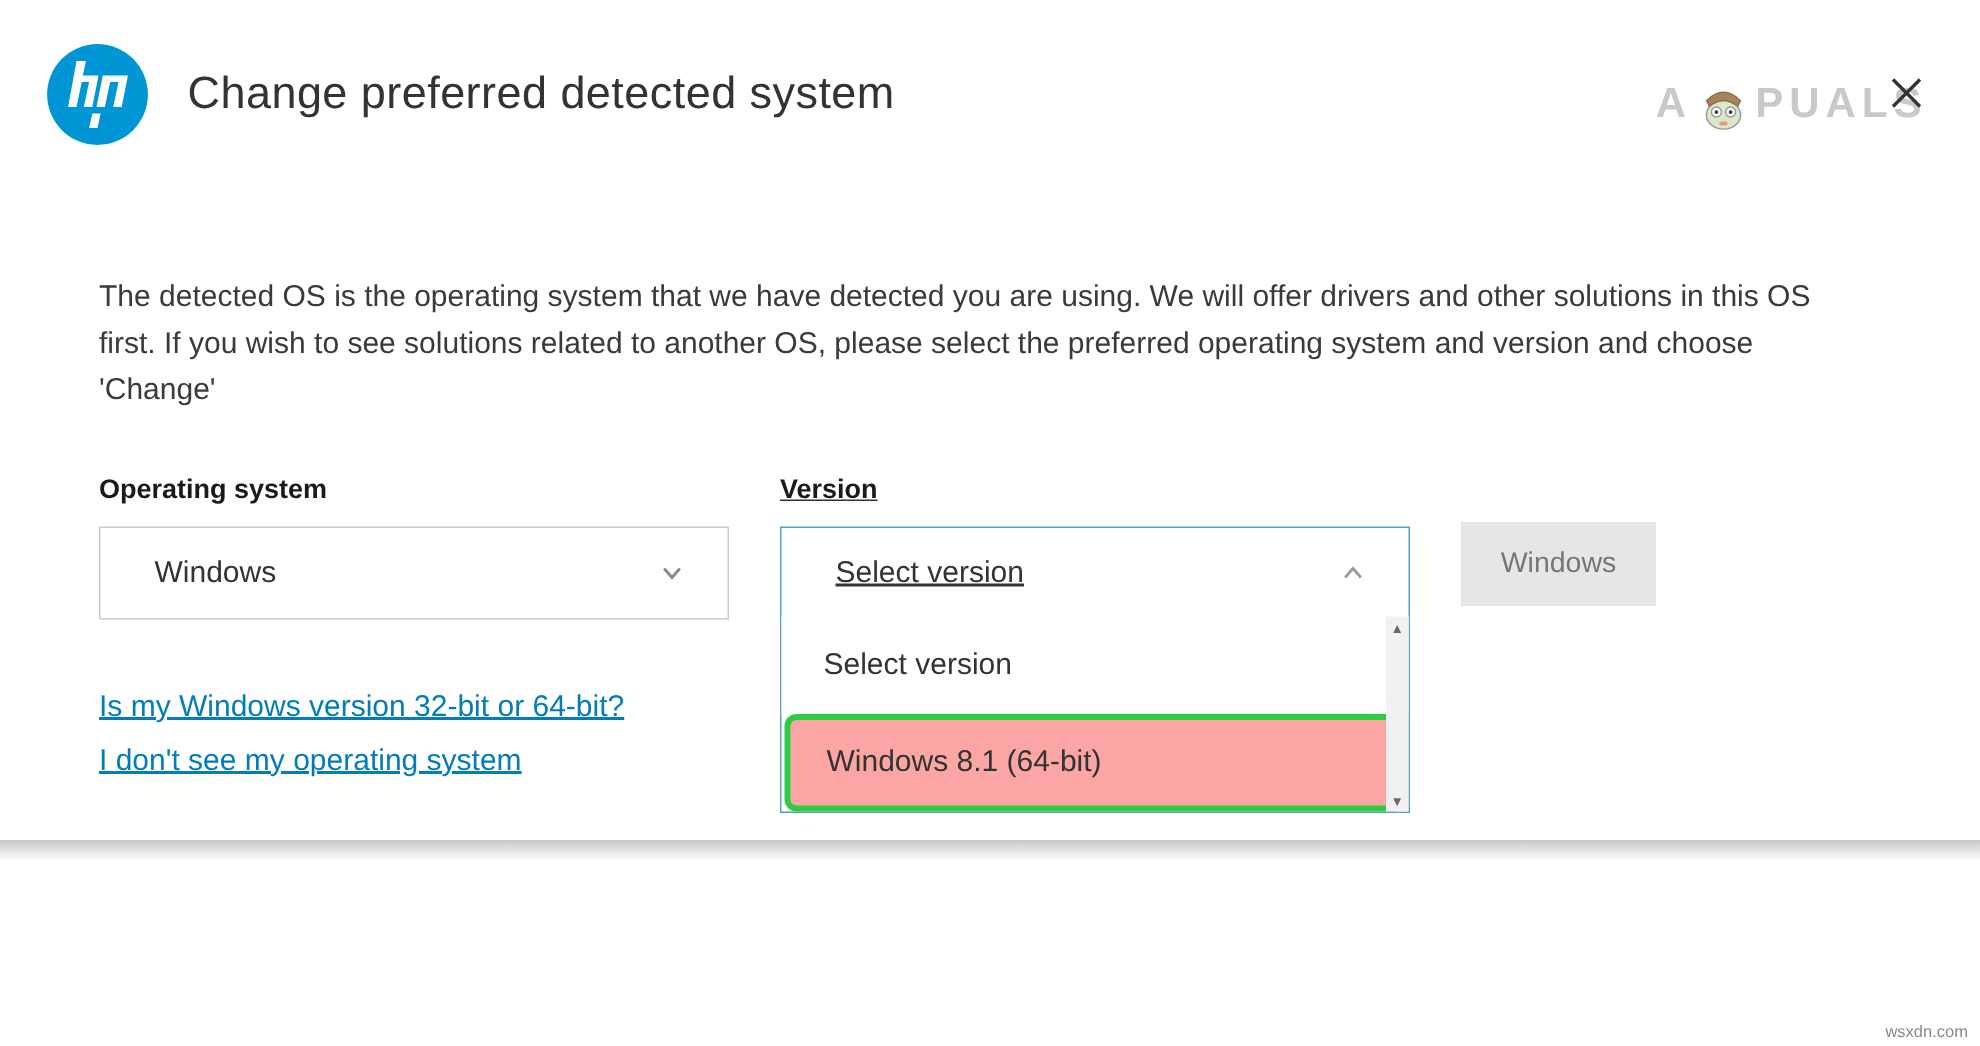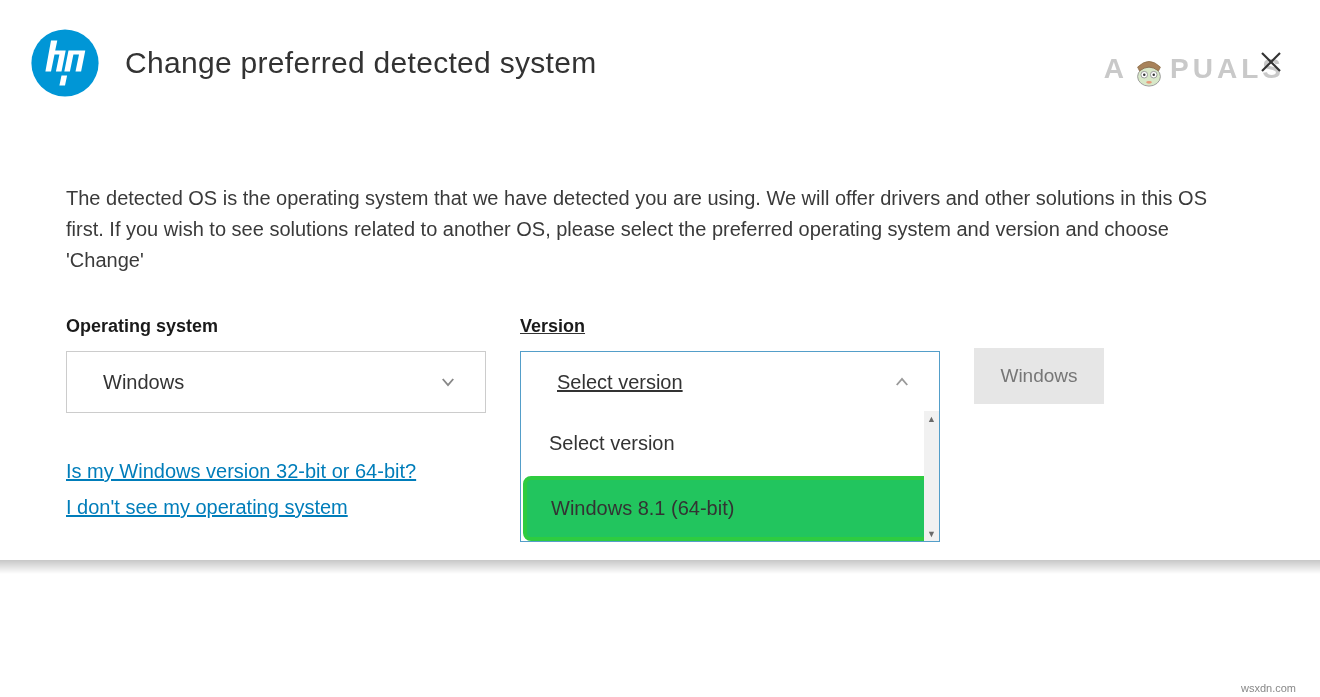--- a/index.html
+++ b/index.html
@@ -123,21 +123,21 @@
       padding: 0 28px;
       font-size: 20px;
       font-weight: 300;
       color: #333;
       display: flex;
       align-items: center;
       cursor: pointer;
       background: #fff;
     }
     .dropdown-item.highlighted {
-      background: #22c55e;
+      background: #fca5a5;
       border: 4px solid #2ecc40;
       border-radius: 8px;
       margin: 0 2px;
       padding: 0 24px;
     }
     .dropdown-scroll {
       position: absolute;
       right: 0;
       top: 0;
       width: 15px;
@@ -184,21 +184,21 @@
       left: 0;
       top: 560px;
       width: 100%;
       height: 14px;
       background: linear-gradient(to bottom, rgba(0,0,0,0.22), rgba(0,0,0,0));
       z-index: -1;
     }
     .bottom-text {
       position: absolute;
       bottom: 3px;
-      right: 24px;
+      right: 8px;
       font-size: 11px;
       color: #888;
       text-align: right;
     }
   </style>
 </head>
 <body>
 
 <div class="header">
   <svg class="hp-logo" viewBox="0 0 100 100">

